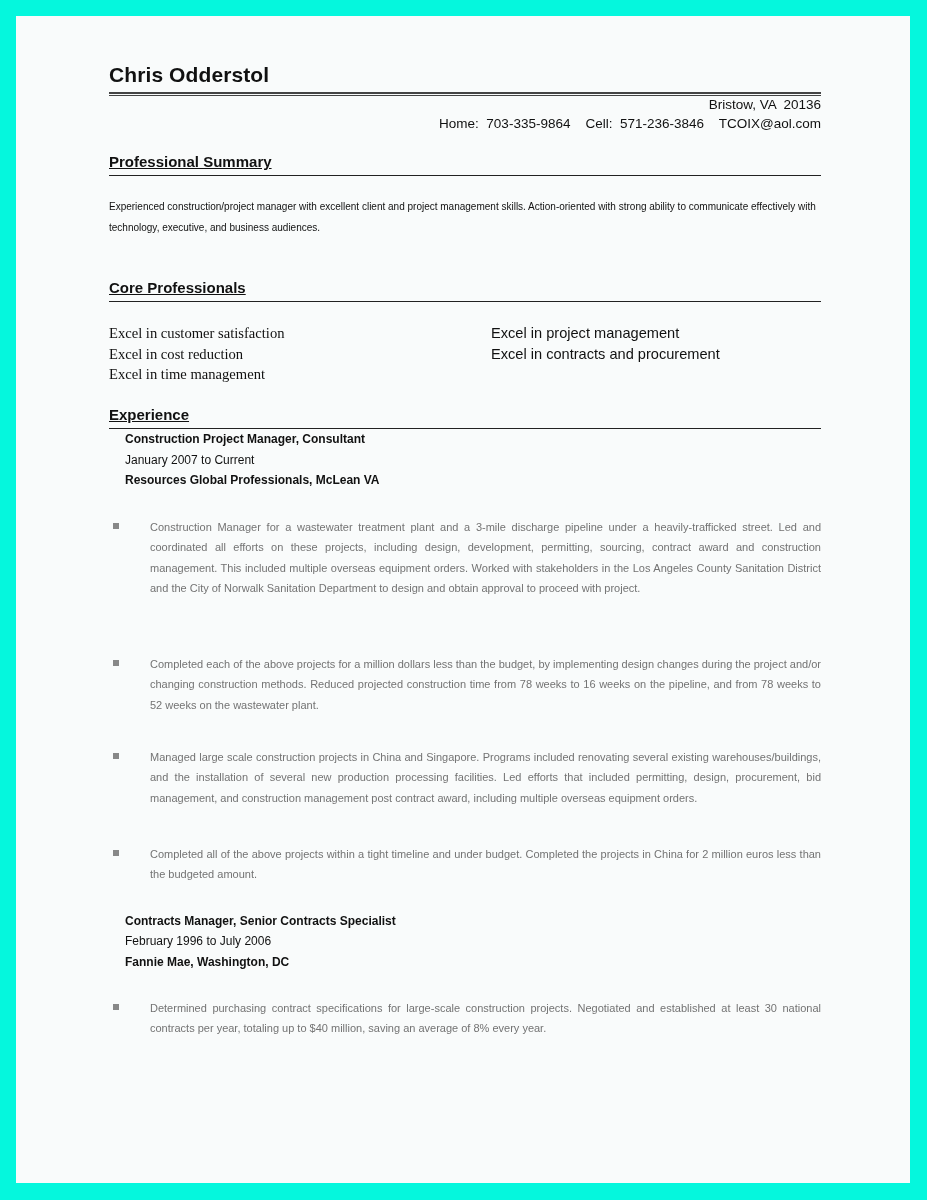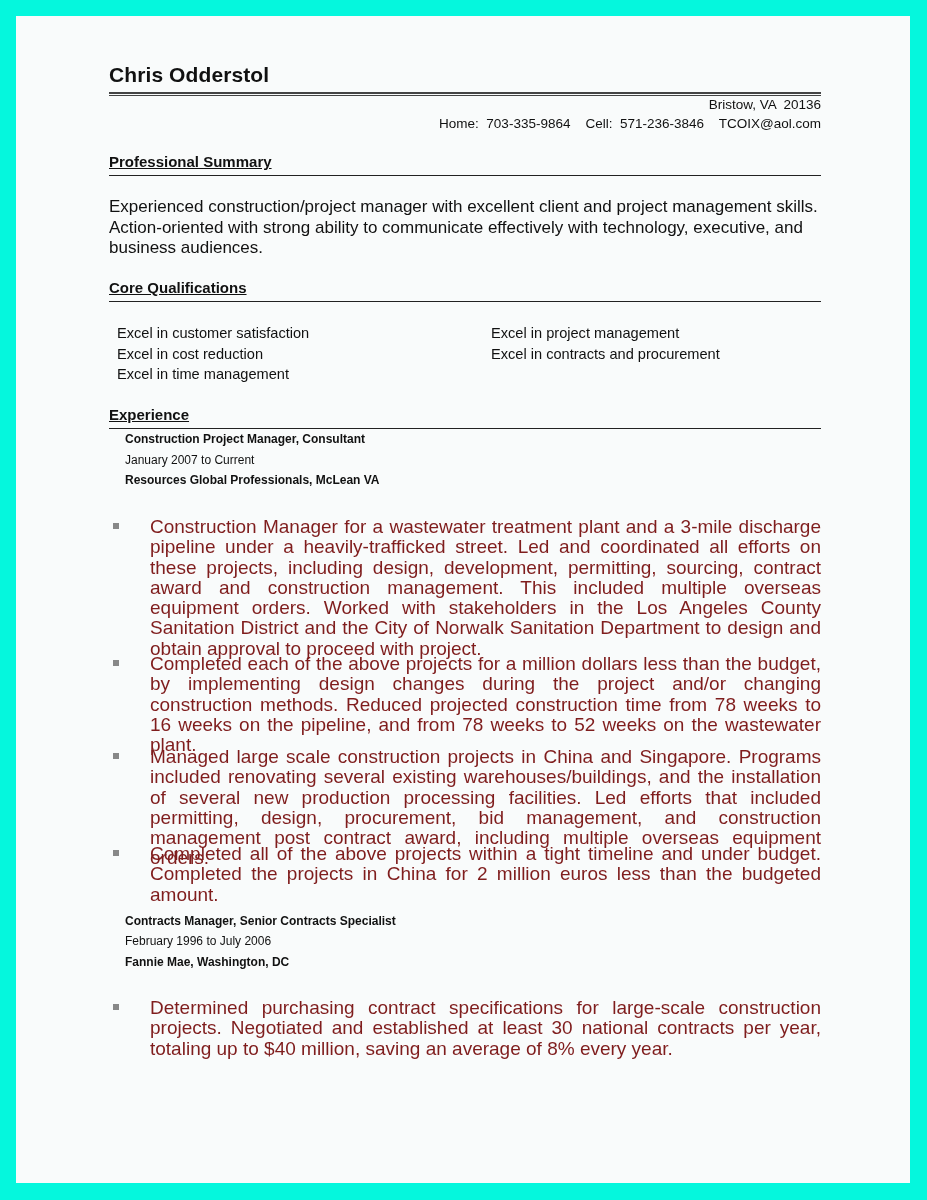--- a/index.html
+++ b/index.html
@@ -70,36 +70,36 @@
       position: absolute;
       left: 0;
       width: 712px;
       height: 0;
       border-top: 1.5px solid #222;
     }
     .para {
       position: absolute;
       left: 0;
       width: 712px;
-      font-size: 17px;
+      font-size: 10px;
       line-height: 20.5px;
       color: #111;
     }
     .quals {
       position: absolute;
       left: 0;
       width: 712px;
       font-size: 14.6px;
       line-height: 20.5px;
     }
     .quals .col {
       position: absolute;
       top: 0;
     }
-    .quals .col.left { left: 8px; }
+    .quals .col.left { left: 0; font-family: Liberation Serif, serif; }
     .quals .col.right { left: 382px; }
     .quals .q { white-space: nowrap; }
 
     .job-line {
       position: absolute;
       left: 16px;
       font-size: 12px;
       line-height: 20.5px;
       white-space: nowrap;
     }
@@ -113,43 +113,43 @@
     .bullet .sq {
       position: absolute;
       left: 4px;
       top: 6px;
       width: 6px;
       height: 6px;
       background: #888;
     }
     .bullet .txt {
       margin-left: 41px;
-      font-size: 19px;
+      font-size: 11px;
       line-height: 20.3px;
       text-align: justify;
       text-align-last: left;
-      color: #7f1d1d;
+      color: #737373;
     }
   </style>
 </head>
 <body>
 
 <div class="page">
   <div class="content">
 
     <div class="name">Chris Odderstol</div>
     <div class="name-rule"></div>
     <div class="contact l1">Bristow, VA  20136</div>
     <div class="contact l2">Home:  703-335-9864    Cell:  571-236-3846    TCOIX@aol.com</div>
 
     <div class="section-title" style="top:137px;">Professional Summary</div>
     <div class="section-rule" style="top:159px;"></div>
     <div class="para" style="top:181px;">Experienced construction/project manager with excellent client and project management skills. Action-oriented with strong ability to communicate effectively with technology, executive, and business audiences.</div>
 
-    <div class="section-title" style="top:263px;">Core Qualifications</div>
+    <div class="section-title" style="top:263px;">Core Professionals</div>
     <div class="section-rule" style="top:285px;"></div>
     <div class="quals" style="top:307px;">
       <div class="col left">
         <div class="q">Excel in customer satisfaction</div>
         <div class="q">Excel in cost reduction</div>
         <div class="q">Excel in time management</div>
       </div>
       <div class="col right">
         <div class="q">Excel in project management</div>
         <div class="q">Excel in contracts and procurement</div>

